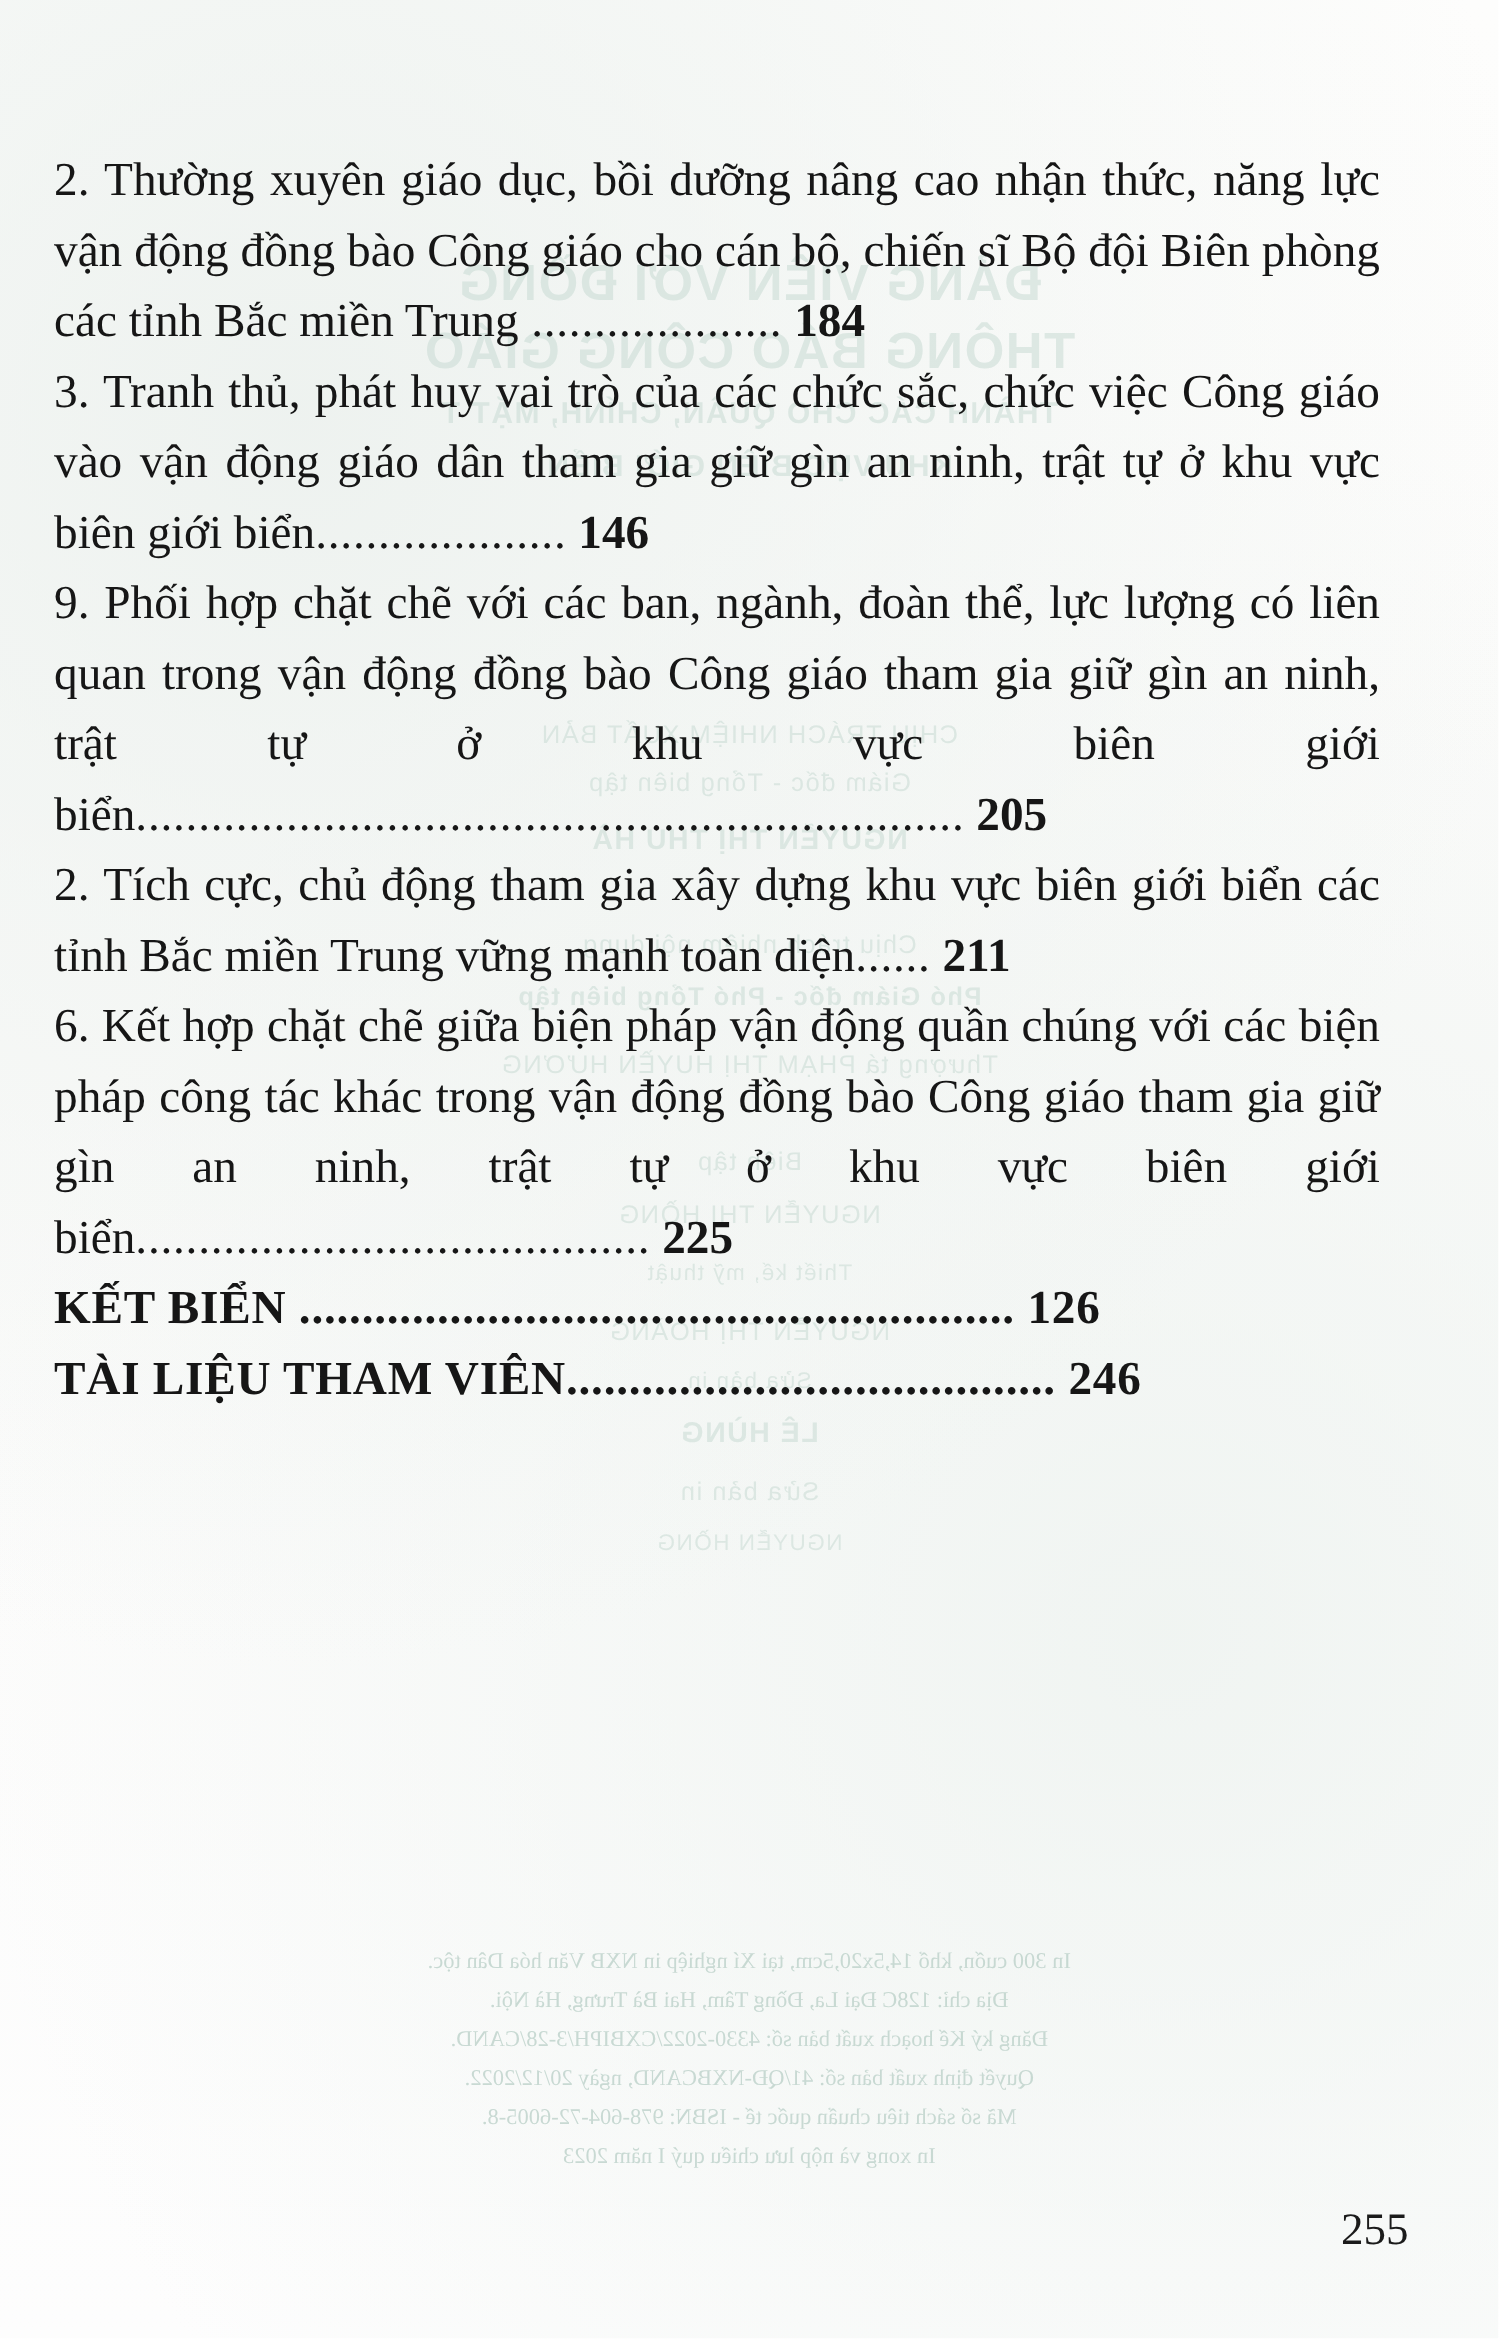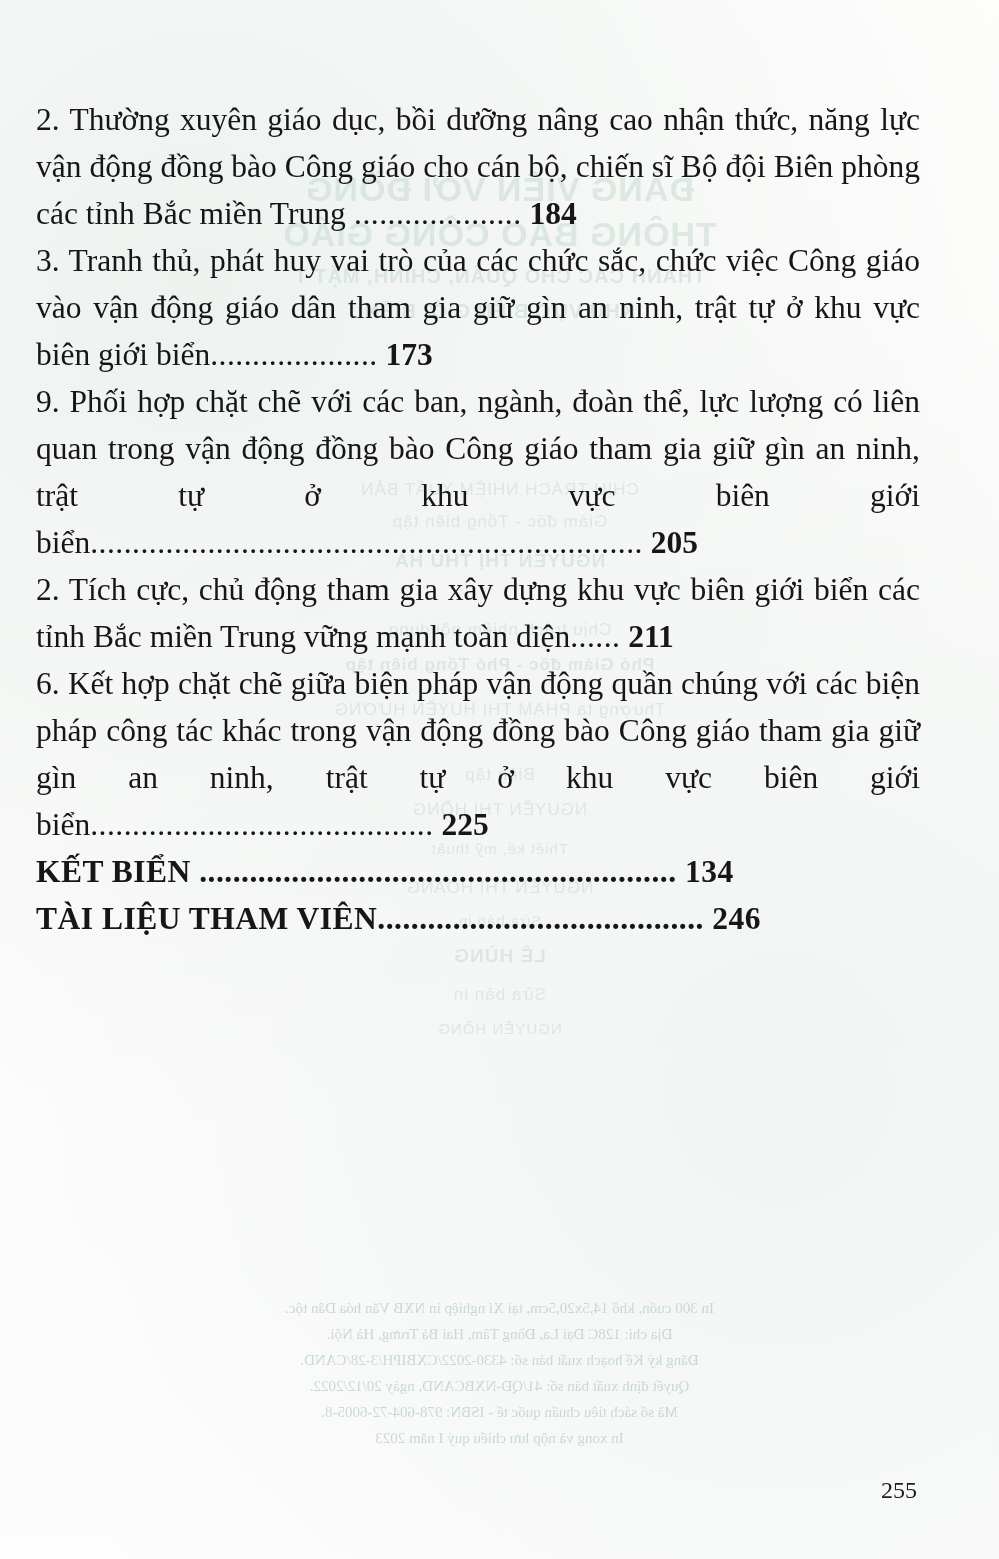--- a/index.html
+++ b/index.html
@@ -97,23 +97,23 @@
   }
 
   .toc-entry.bold {
     font-weight: bold;
     letter-spacing: 0.5px;
   }
 
   
   .folio {
     position: absolute;
-    right: 82px;
+    right: 60px;
     bottom: 55px;
-    font-size: 24px;
+    font-size: 30px;
     color: #1b1b1b;
     font-family: "Liberation Serif", serif;
   }
 </style>
 </head>
 <body>
 
 <div class="page"></div>
 
 <div class="bleed b1">ĐẢNG VIÊN VỚI ĐỒNG</div>
@@ -141,28 +141,28 @@
   <div>Đăng ký Kế hoạch xuất bản số: 4330-2022/CXBIPH/3-28/CAND.</div>
   <div>Quyết định xuất bản số: 41/QĐ-NXBCAND, ngày 20/12/2022.</div>
   <div>Mã số sách tiêu chuẩn quốc tế - ISBN: 978-604-72-6005-8.</div>
   <div>In xong và nộp lưu chiểu quý I năm 2023</div>
 </div>
 
 <div class="content">
 
   <p class="toc-entry"><span>2. Thường xuyên giáo dục, bồi dưỡng nâng cao nhận thức, năng lực vận động đồng bào Công giáo cho cán bộ, chiến sĩ Bộ đội Biên phòng các tỉnh Bắc miền Trung</span><span class="leader"> ....................</span> <span class="pagenum">184</span></p>
 
-  <p class="toc-entry"><span>3. Tranh thủ, phát huy vai trò của các chức sắc, chức việc Công giáo vào vận động giáo dân tham gia giữ gìn an ninh, trật tự ở khu vực biên giới biển</span><span class="leader">....................</span> <span class="pagenum">173</span></p>
+  <p class="toc-entry"><span>3. Tranh thủ, phát huy vai trò của các chức sắc, chức việc Công giáo vào vận động giáo dân tham gia giữ gìn an ninh, trật tự ở khu vực biên giới biển</span><span class="leader">....................</span> <span class="pagenum">146</span></p>
 
   <p class="toc-entry"><span>9. Phối hợp chặt chẽ với các ban, ngành, đoàn thể, lực lượng có liên quan trong vận động đồng bào Công giáo tham gia giữ gìn an ninh, trật tự ở khu vực biên giới biển</span><span class="leader">..................................................................</span> <span class="pagenum">205</span></p>
 
   <p class="toc-entry"><span>2. Tích cực, chủ động tham gia xây dựng khu vực biên giới biển các tỉnh Bắc miền Trung vững mạnh toàn diện</span><span class="leader">......</span> <span class="pagenum">211</span></p>
 
   <p class="toc-entry"><span>6. Kết hợp chặt chẽ giữa biện pháp vận động quần chúng với các biện pháp công tác khác trong vận động đồng bào Công giáo tham gia giữ gìn an ninh, trật tự ở khu vực biên giới biển</span><span class="leader">.........................................</span> <span class="pagenum">225</span></p>
 
 
-  <p class="toc-entry bold"><span>KẾT BIỂN</span><span class="leader"> .........................................................</span> <span class="pagenum">134</span></p>
+  <p class="toc-entry bold"><span>KẾT BIỂN</span><span class="leader"> .........................................................</span> <span class="pagenum">126</span></p>
 
   <p class="toc-entry bold"><span>TÀI LIỆU THAM VIÊN</span><span class="leader">.......................................</span> <span class="pagenum">246</span></p>
 
 </div>
 
 <div class="folio">255</div>
 
 </body></html>

